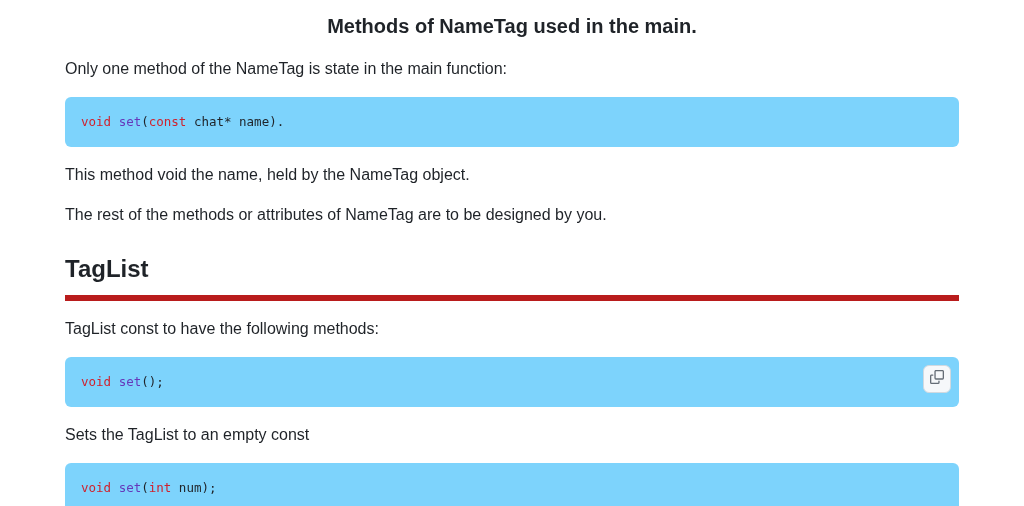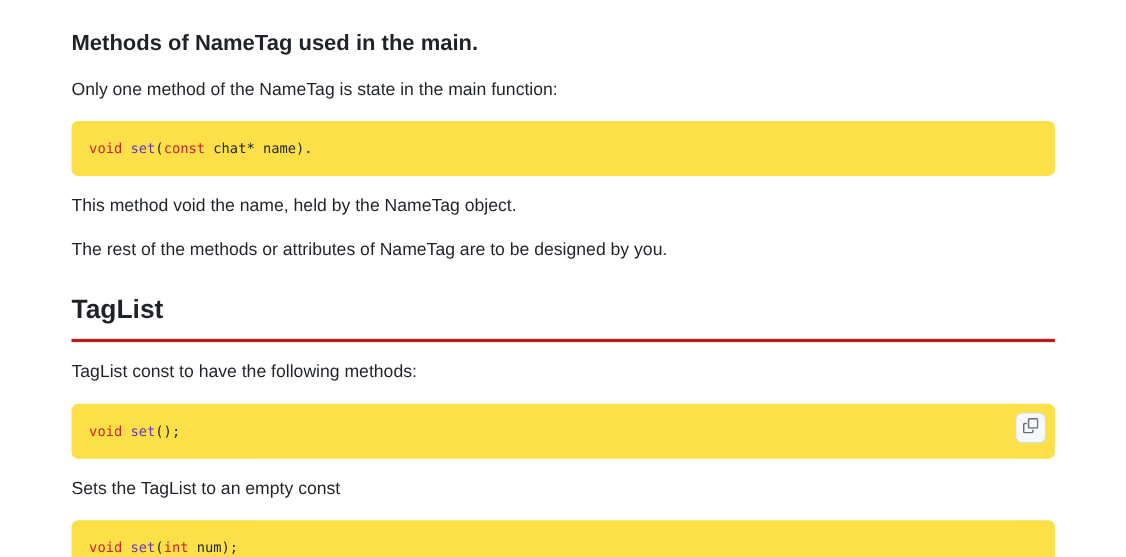--- a/index.html
+++ b/index.html
@@ -8,34 +8,35 @@
     padding: 0 65px 20px 65px;
     font-family: -apple-system, BlinkMacSystemFont, "Segoe UI", Helvetica, Arial, sans-serif;
     color: #1f2328;
     font-size: 16px;
     line-height: 1.5;
     background: #ffffff;
   }
   h3 {
     font-size: 20px;
     font-weight: 600;
-    margin: 24px 0 16px 0;
+    margin: 11px 0 16px 0;
+    text-align: center;
   }
   h2 {
     font-size: 24px;
     font-weight: 600;
     margin: 24px 0 16px 0;
     padding-bottom: 8px;
-    border-bottom: 3px solid #b91c1c;
+    border-bottom: 6px solid #b91c1c;
   }
   p {
     margin: 0 0 16px 0;
   }
   pre {
-    background: #fde047;
+    background: #7dd3fc;
     border-radius: 6px;
     padding: 16px;
     font-family: ui-monospace, SFMono-Regular, "SF Mono", Menlo, Consolas, monospace;
     font-size: 12.5px;
     line-height: 1.45;
     overflow: auto;
     margin: 0 0 16px 0;
     position: relative;
   }
   .tok-kw  { color: #cf222e; }

